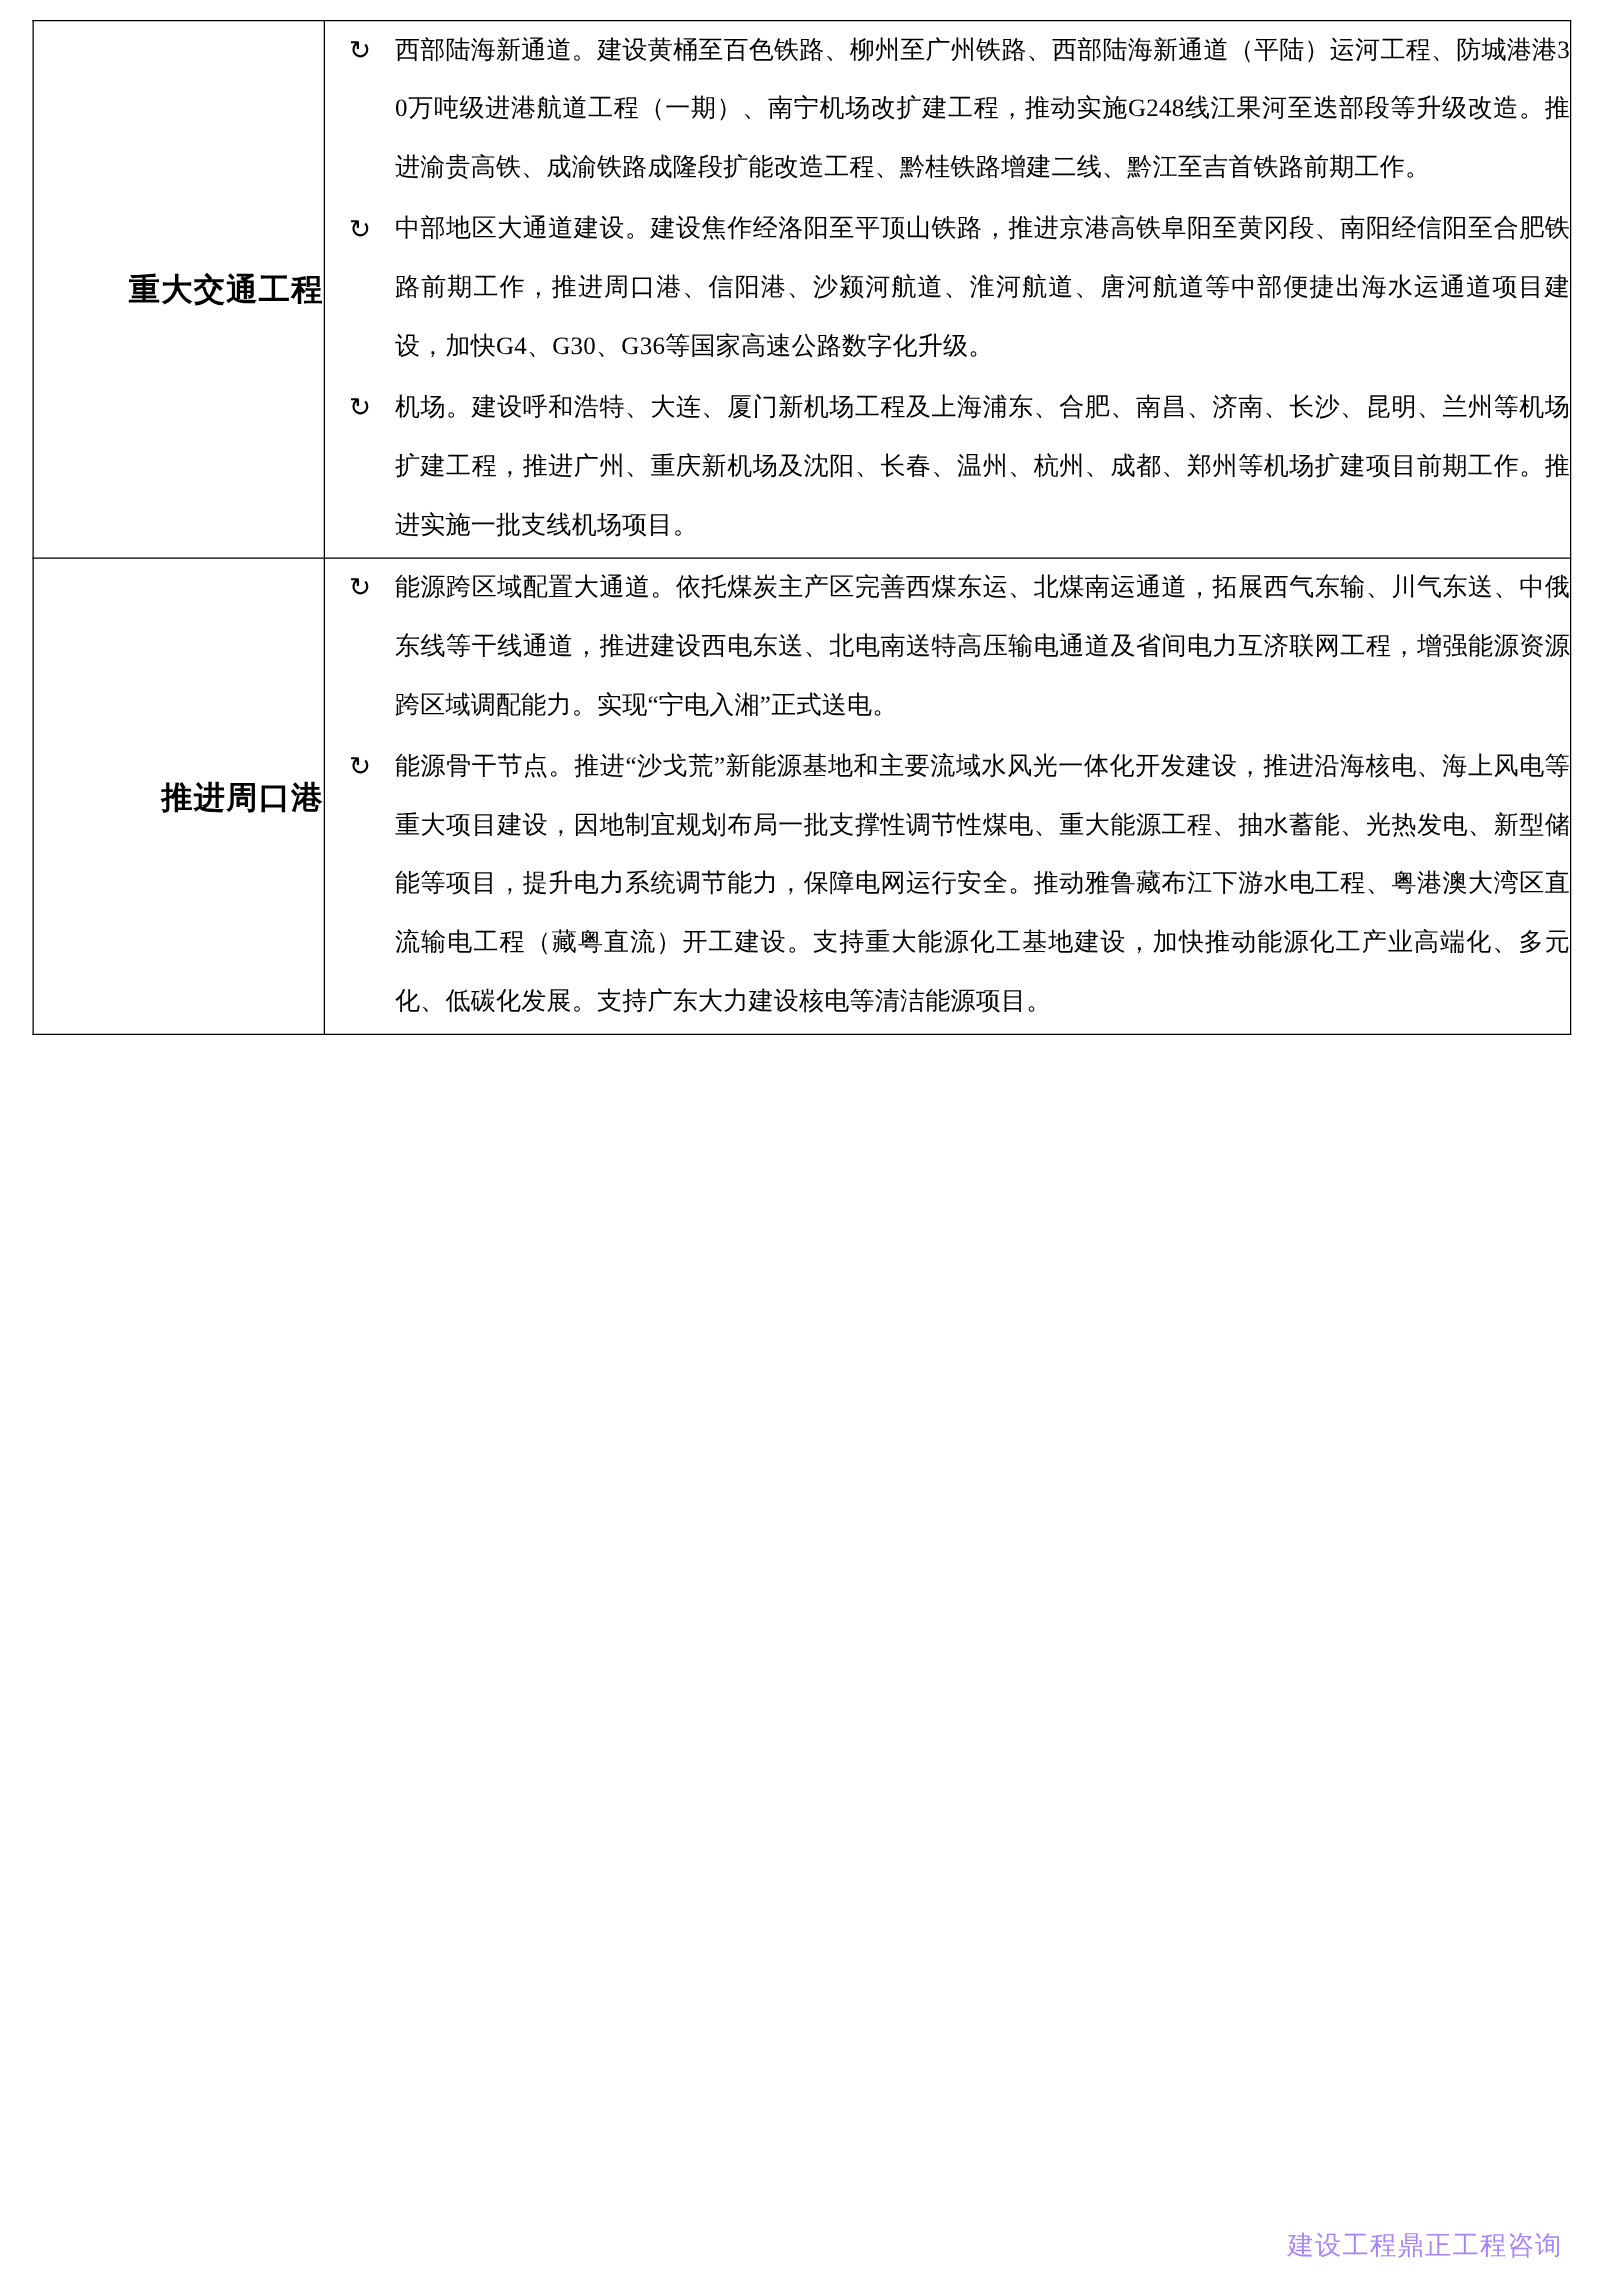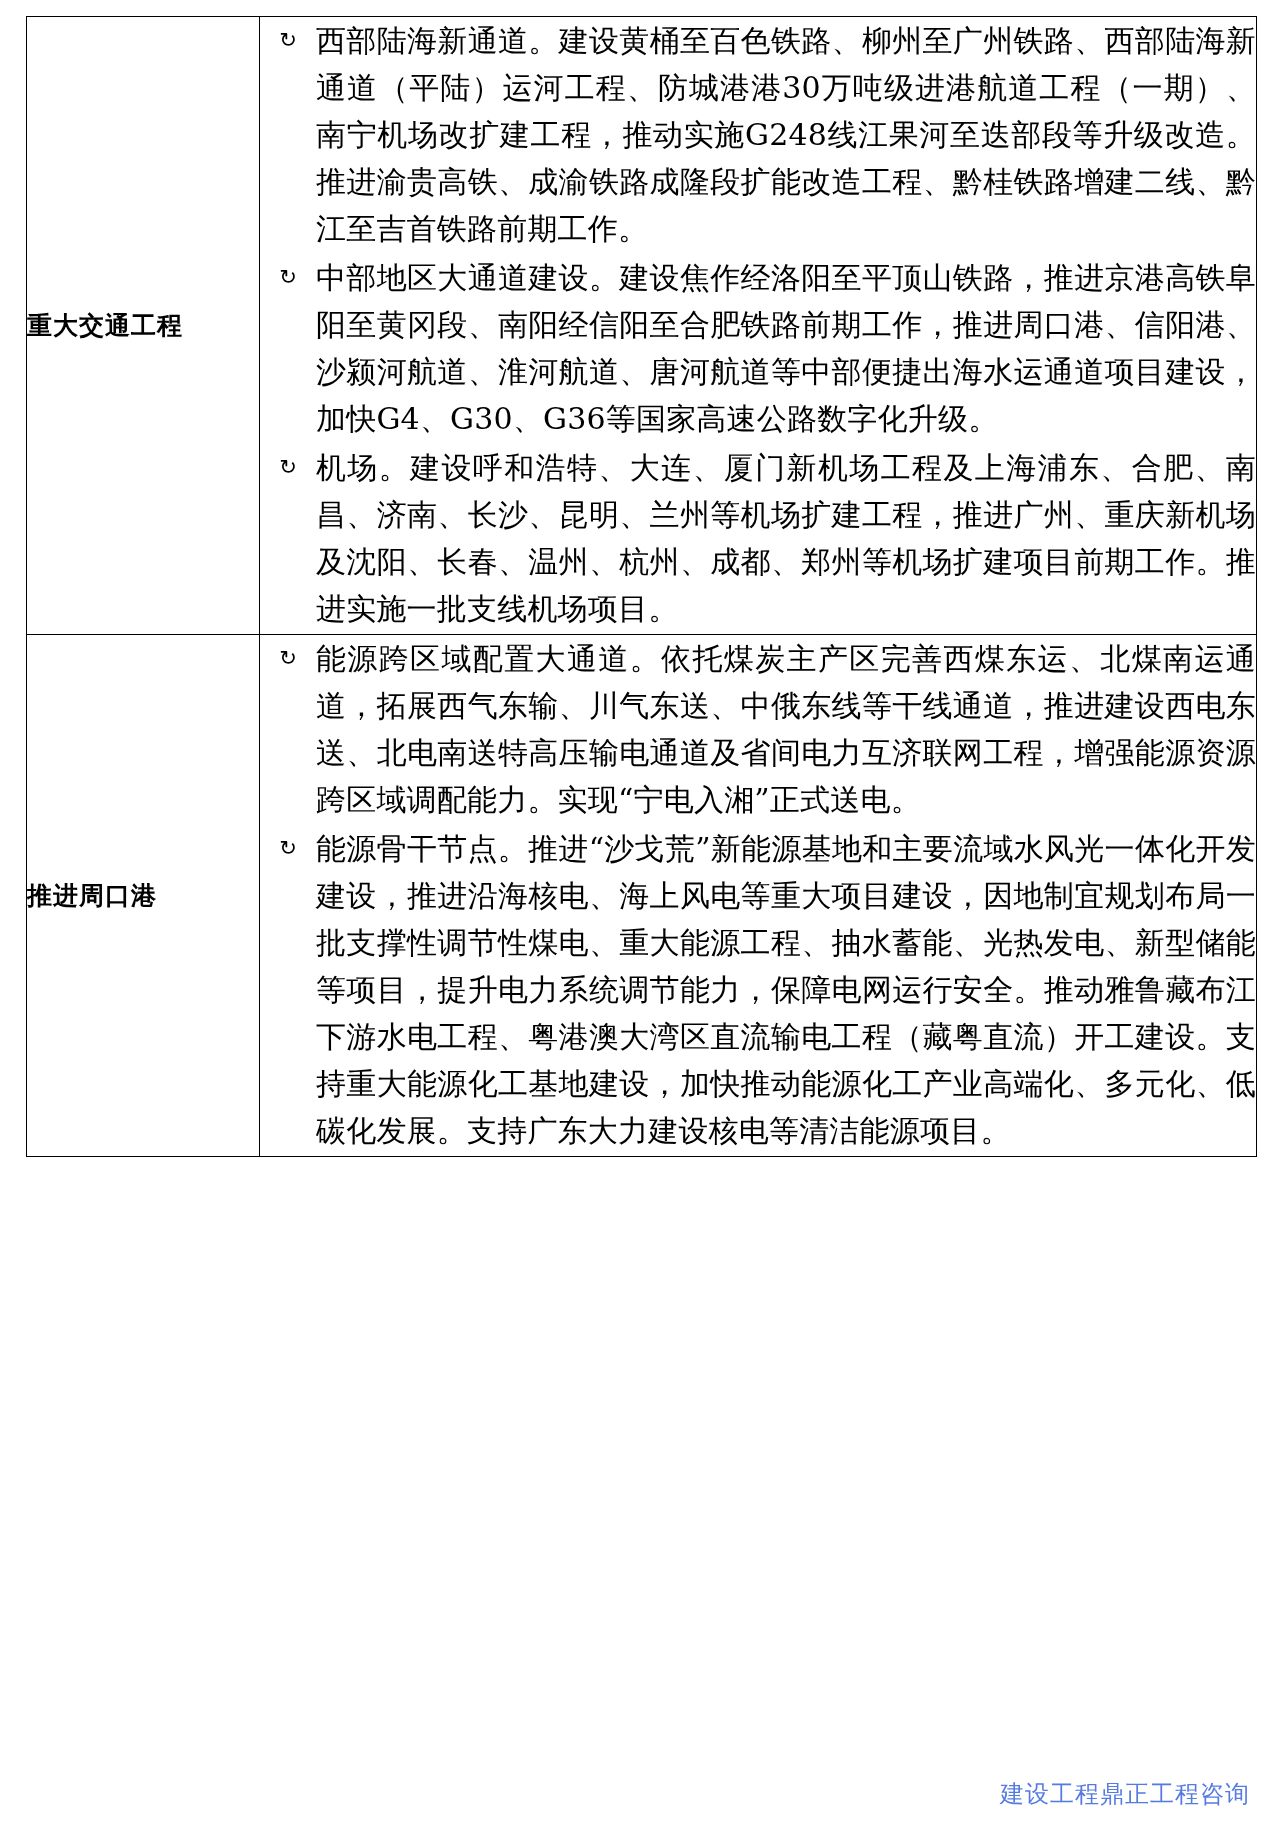--- a/index.html
+++ b/index.html
@@ -30,21 +30,21 @@
     border-collapse: collapse;
     table-layout: fixed;
   }
   table.doc-table td {
     border: 1.6px solid #000000;
     vertical-align: middle;
     padding: 0;
   }
   td.label-cell {
     width: 232px;
-    text-align: left;
+    text-align: right;
     vertical-align: middle;
     font-family: "DejaVu Sans", "Liberation Sans", sans-serif;
     font-weight: bold;
     font-size: 25px;
     letter-spacing: 1px;
     color: #000;
   }
   td.content-cell {
     width: 996px;
     padding: 16px 18px 18px 8px;
@@ -59,35 +59,36 @@
     flex: 0 0 56px;
     text-align: center;
     font-size: 21px;
     line-height: 47px;
     color: #000;
     font-family: "DejaVu Sans", "Liberation Sans", sans-serif;
     user-select: none;
   }
   .bullet-text {
     flex: 1 1 auto;
-    font-size: 30px;
+    font-size: 20px;
     line-height: 47px;
     text-align: justify;
     text-justify: inter-ideograph;
     letter-spacing: 0.2px;
     word-break: break-all;
     color: #000;
+    font-family: Liberation Serif, serif;
   }
   .watermark {
     position: absolute;
     right: 30px;
     bottom: 14px;
     font-family: "DejaVu Sans", "Liberation Sans", sans-serif;
-    font-size: 24px;
-    color: #1d4ed8;
+    font-size: 21px;
+    color: #8b5cf6;
     opacity: 0.75;
     letter-spacing: 1px;
     white-space: nowrap;
     pointer-events: none;
     text-align: right;
   }
 </style>
 </head>
 <body>
 

